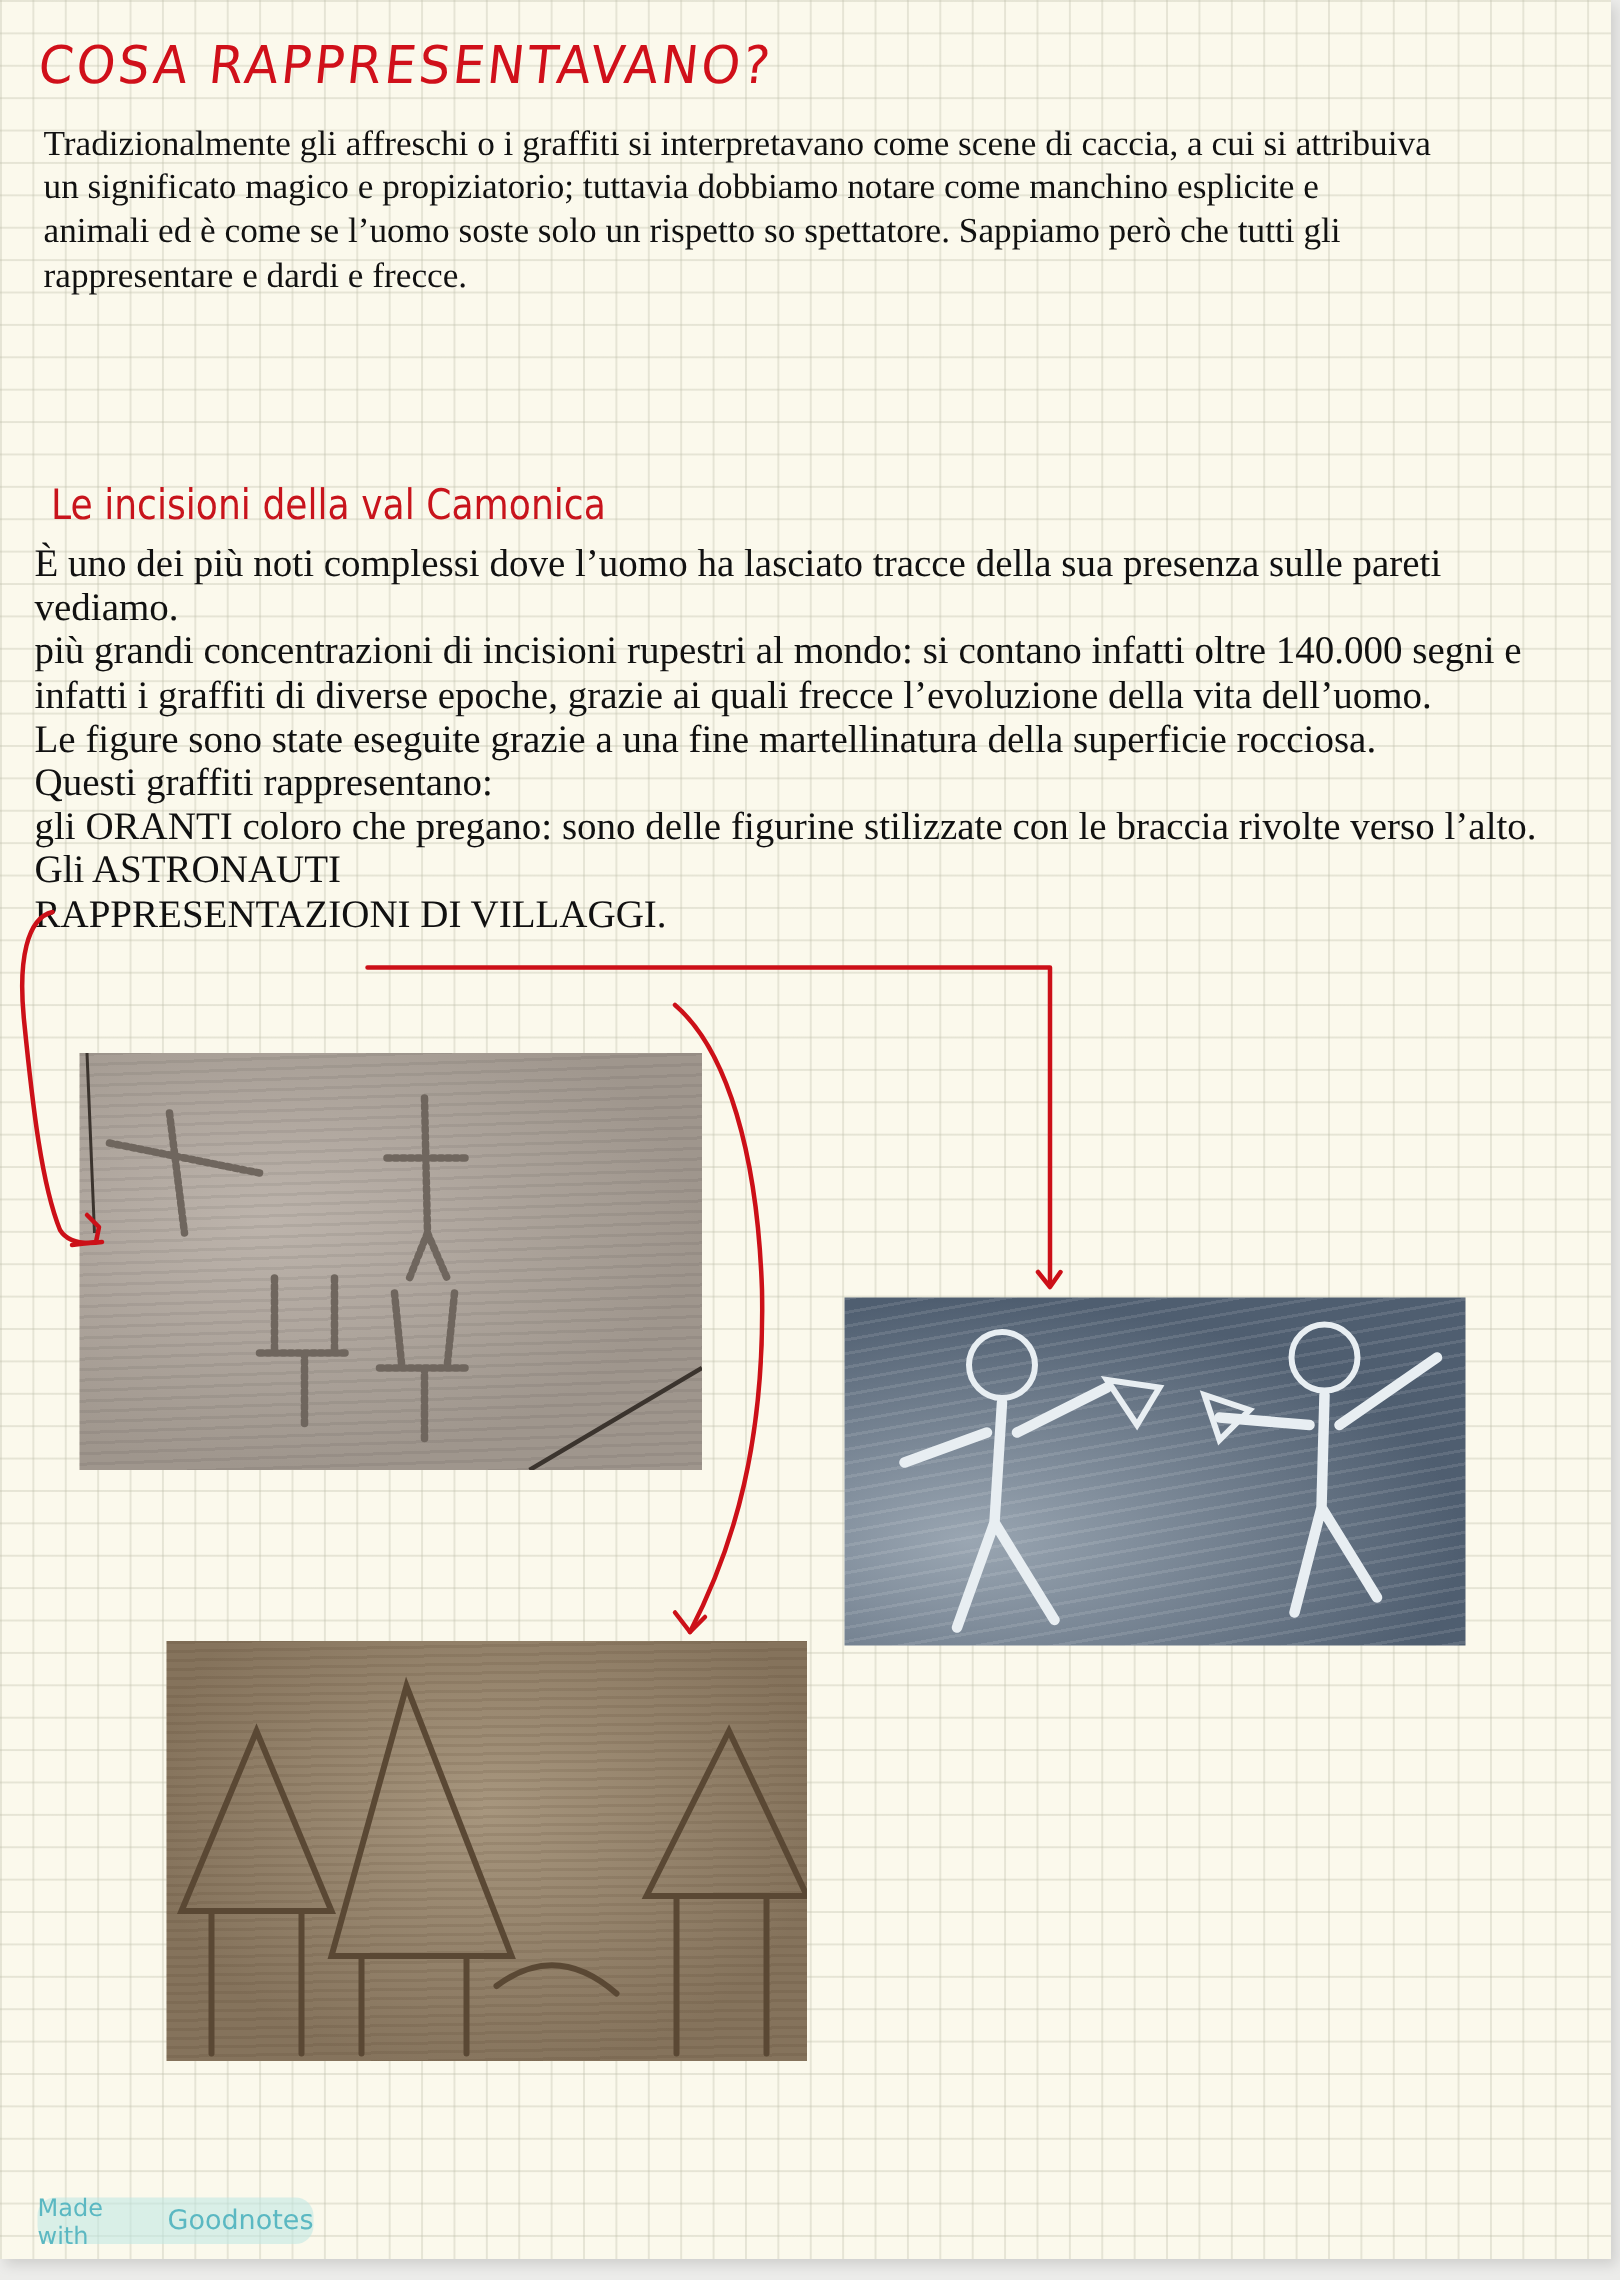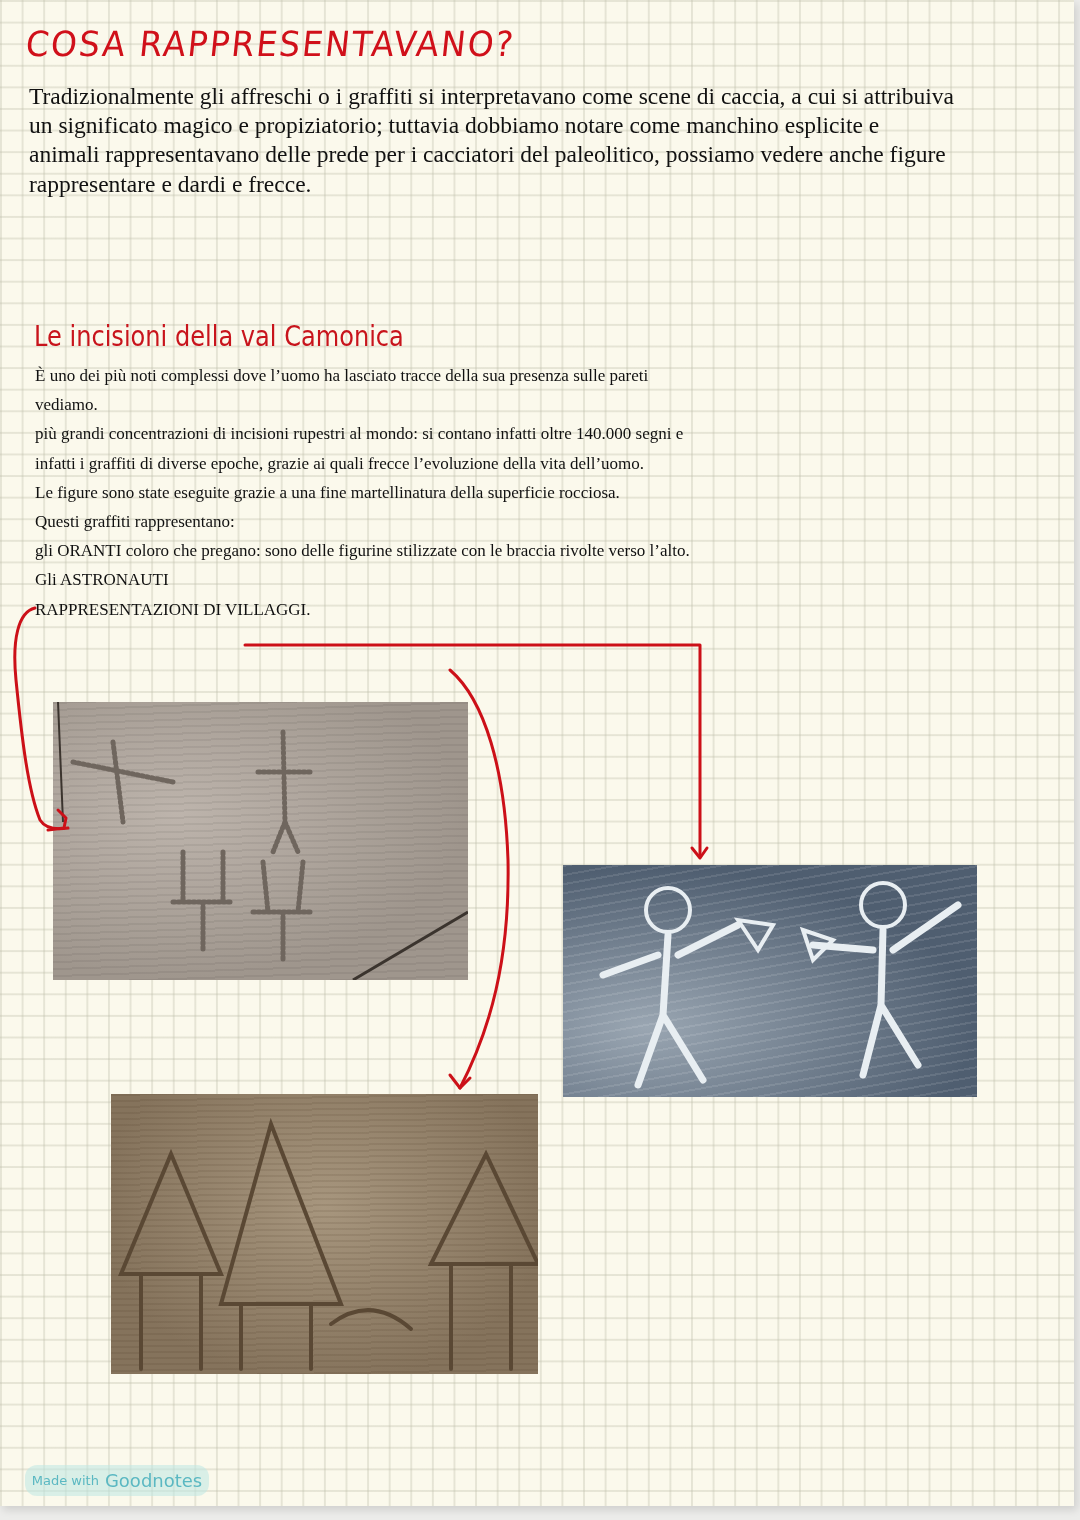--- a/index.html
+++ b/index.html
@@ -25,22 +25,22 @@
   .p1 {
     position:absolute; left:29px; top:82px; width:1020px;
     font-size:23.5px; line-height:29.2px; color:#111;
   }
   .h2 {
     position:absolute; left:34px; top:320px;
     font-family:"DejaVu Sans", sans-serif; font-size:28px; color:#c8141c;
     transform:scaleX(0.86); transform-origin:left top;
   }
   .p2 {
-    position:absolute; left:35px; top:361px; width:1020px;
-    font-size:17px; line-height:29.2px; color:#111;
+    position:absolute; left:23px; top:361px; width:1020px;
+    font-size:26px; line-height:29.2px; color:#111;
   }
   .p2 div { white-space:nowrap; }
   .photo { position:absolute; overflow:hidden; }
   .ph1 { left:53px; top:702px; width:415px; height:278px;
     background:
       repeating-linear-gradient(178deg, rgba(0,0,0,0.06) 0 2px, transparent 2px 7px),
       radial-gradient(ellipse at 30% 40%, #bdb4ac, #9f968d 70%);
   }
   .ph2 { left:563px; top:865px; width:414px; height:232px;
     background:
@@ -53,34 +53,34 @@
       radial-gradient(ellipse at 50% 40%, #a7967e, #85735c 75%);
   }
   .photo svg { position:absolute; left:0; top:0; width:100%; height:100%; }
   .overlay { position:absolute; left:0; top:0; width:1080px; height:1520px; pointer-events:none; }
   .badge {
     position:absolute; left:25px; top:1465px; width:184px; height:31px;
     border-radius:12px; background:rgba(190,232,228,0.55);
     display:flex; align-items:center; justify-content:center; gap:6px;
     font-family:"DejaVu Sans", sans-serif; color:#5bb8c2;
   }
-  .badge .small { font-size:13px; }
+  .badge .small { font-size:16px; }
   .badge .big { font-size:18px; }
 </style>
 </head>
 <body>
 
 <div class="page">
 
   <div class="h1">COSA RAPPRESENTAVANO?</div>
 
   <div class="p1">
     <div>Tradizionalmente gli affreschi o i graffiti si interpretavano come scene di caccia, a cui si attribuiva</div>
     <div>un significato magico e propiziatorio; tuttavia dobbiamo notare come manchino esplicite e</div>
-    <div>animali rappresentavano delle prede per i cacciatori del paleolitico, possiamo vedere anche figure</div>
+    <div>animali ed è come se l’uomo soste solo un rispetto so spettatore. Sappiamo però che tutti gli</div>
     <div>rappresentare e dardi e frecce.</div>
   </div>
 
   <div class="h2">Le incisioni della val Camonica</div>
 
   <div class="p2">
     <div>È uno dei più noti complessi dove l’uomo ha lasciato tracce della sua presenza sulle pareti</div>
     <div>vediamo.</div>
     <div>più grandi concentrazioni di incisioni rupestri al mondo: si contano infatti oltre 140.000 segni e</div>
     <div>infatti i graffiti di diverse epoche, grazie ai quali frecce l’evoluzione della vita dell’uomo.</div>

